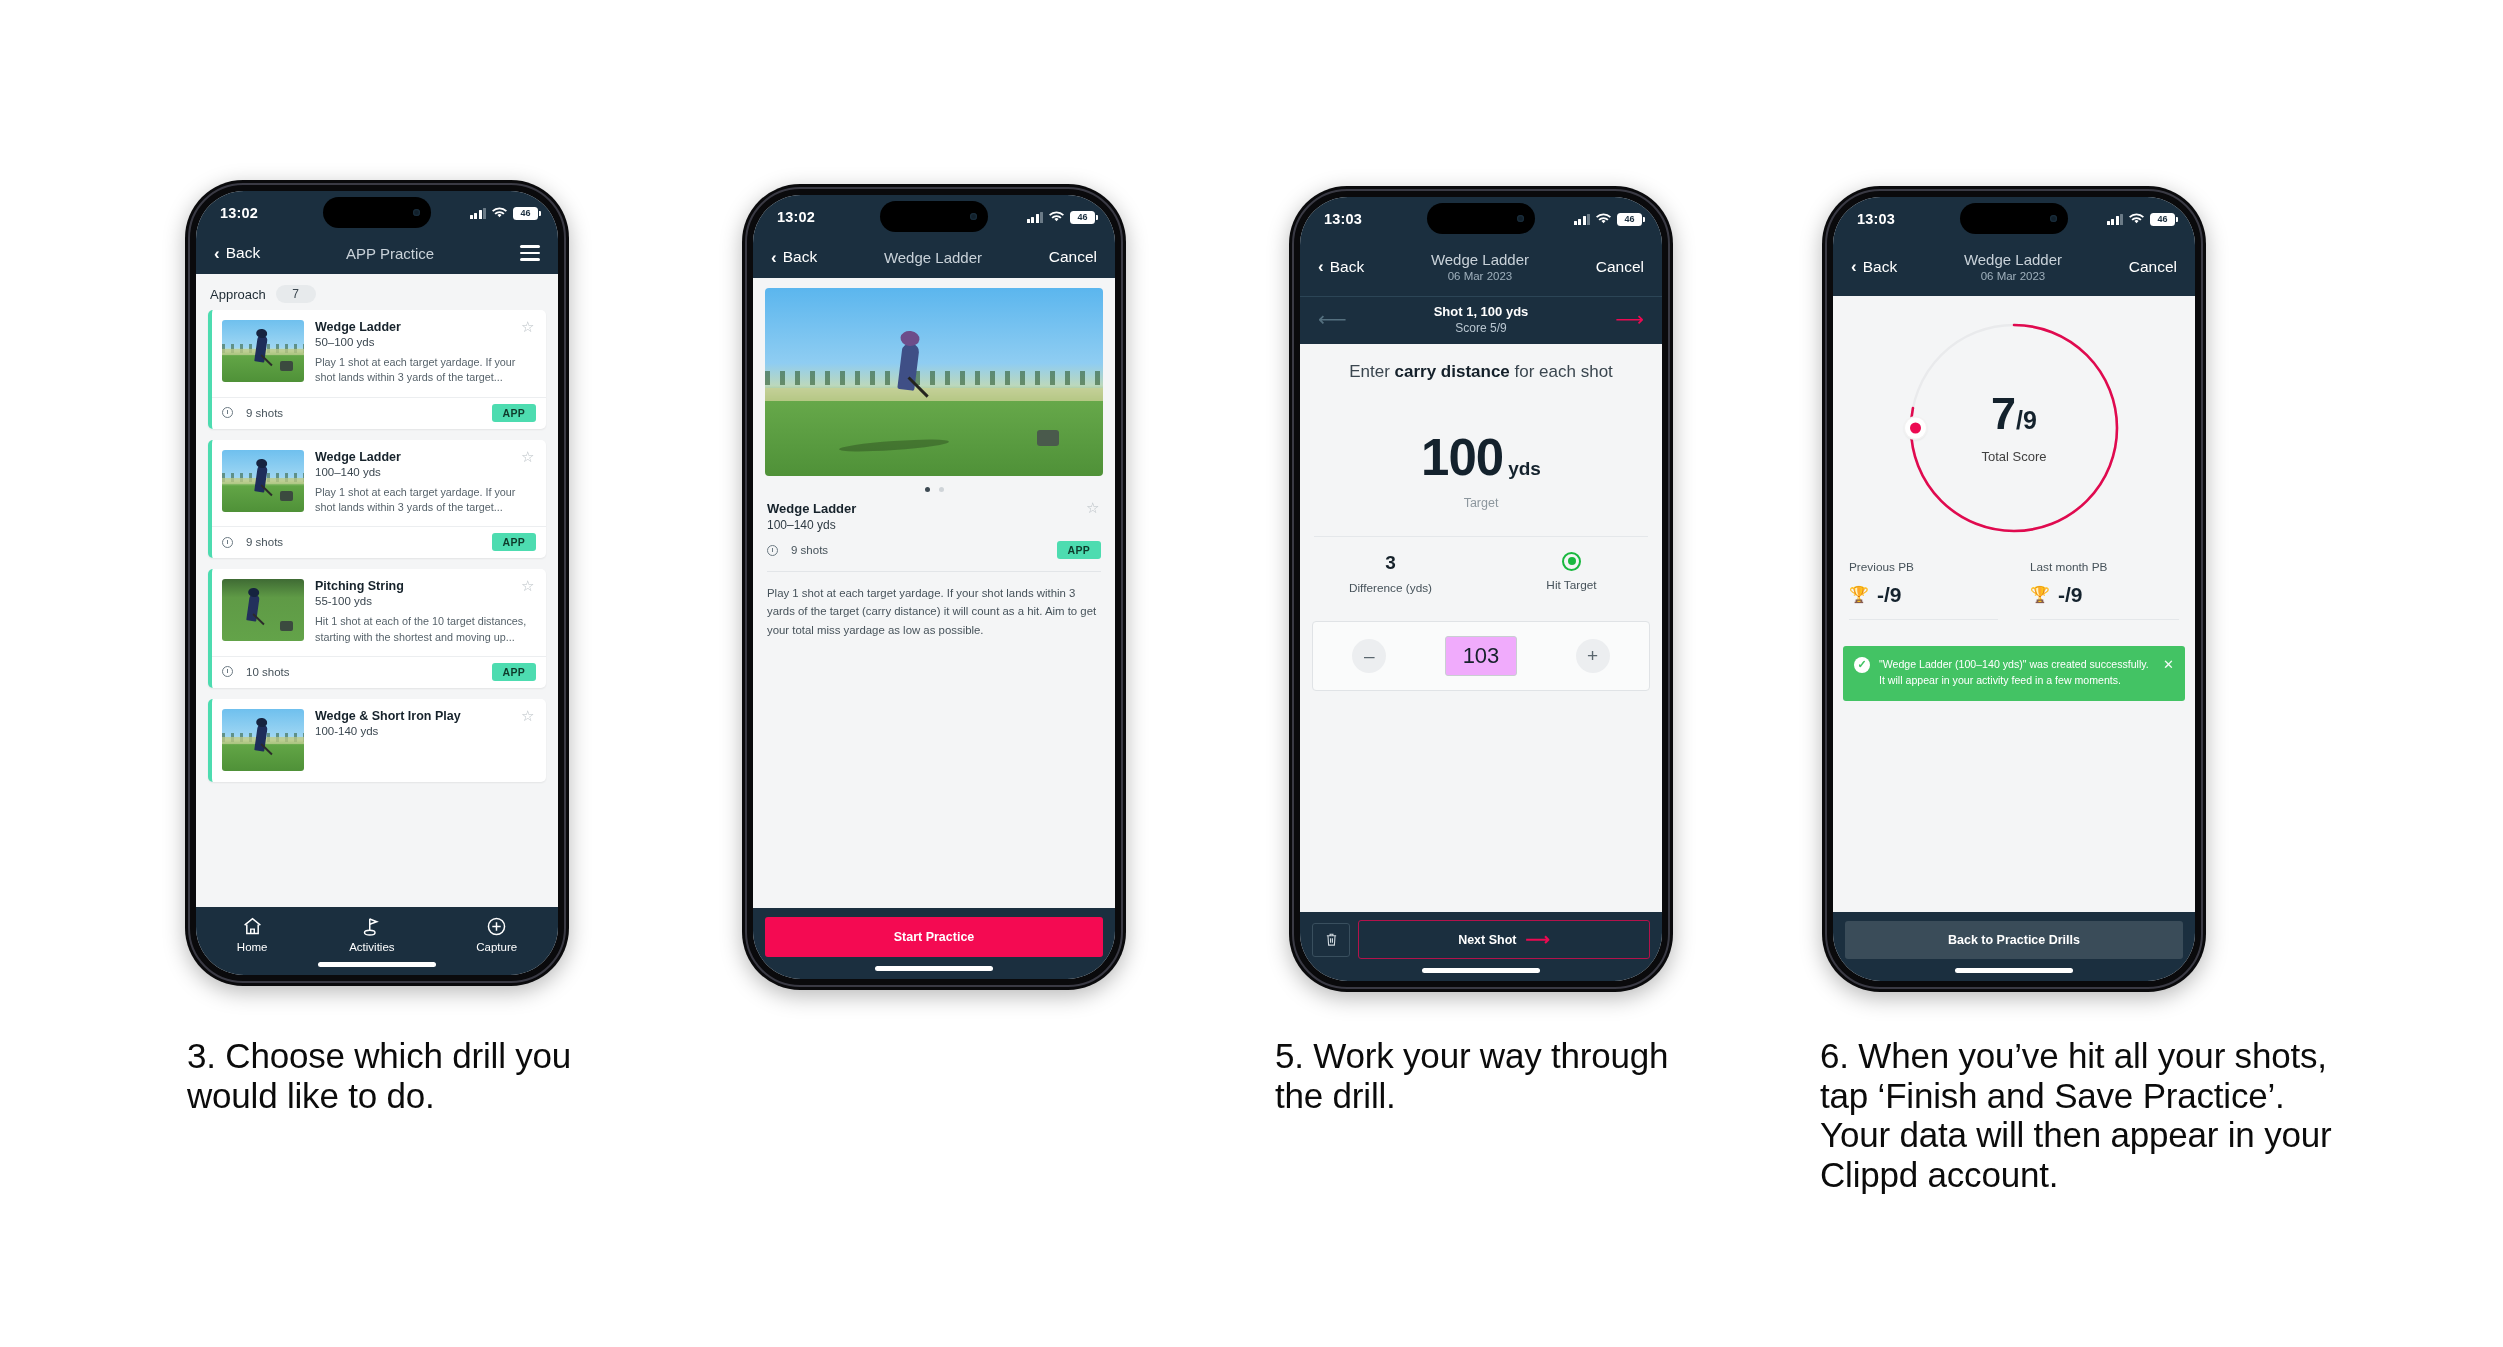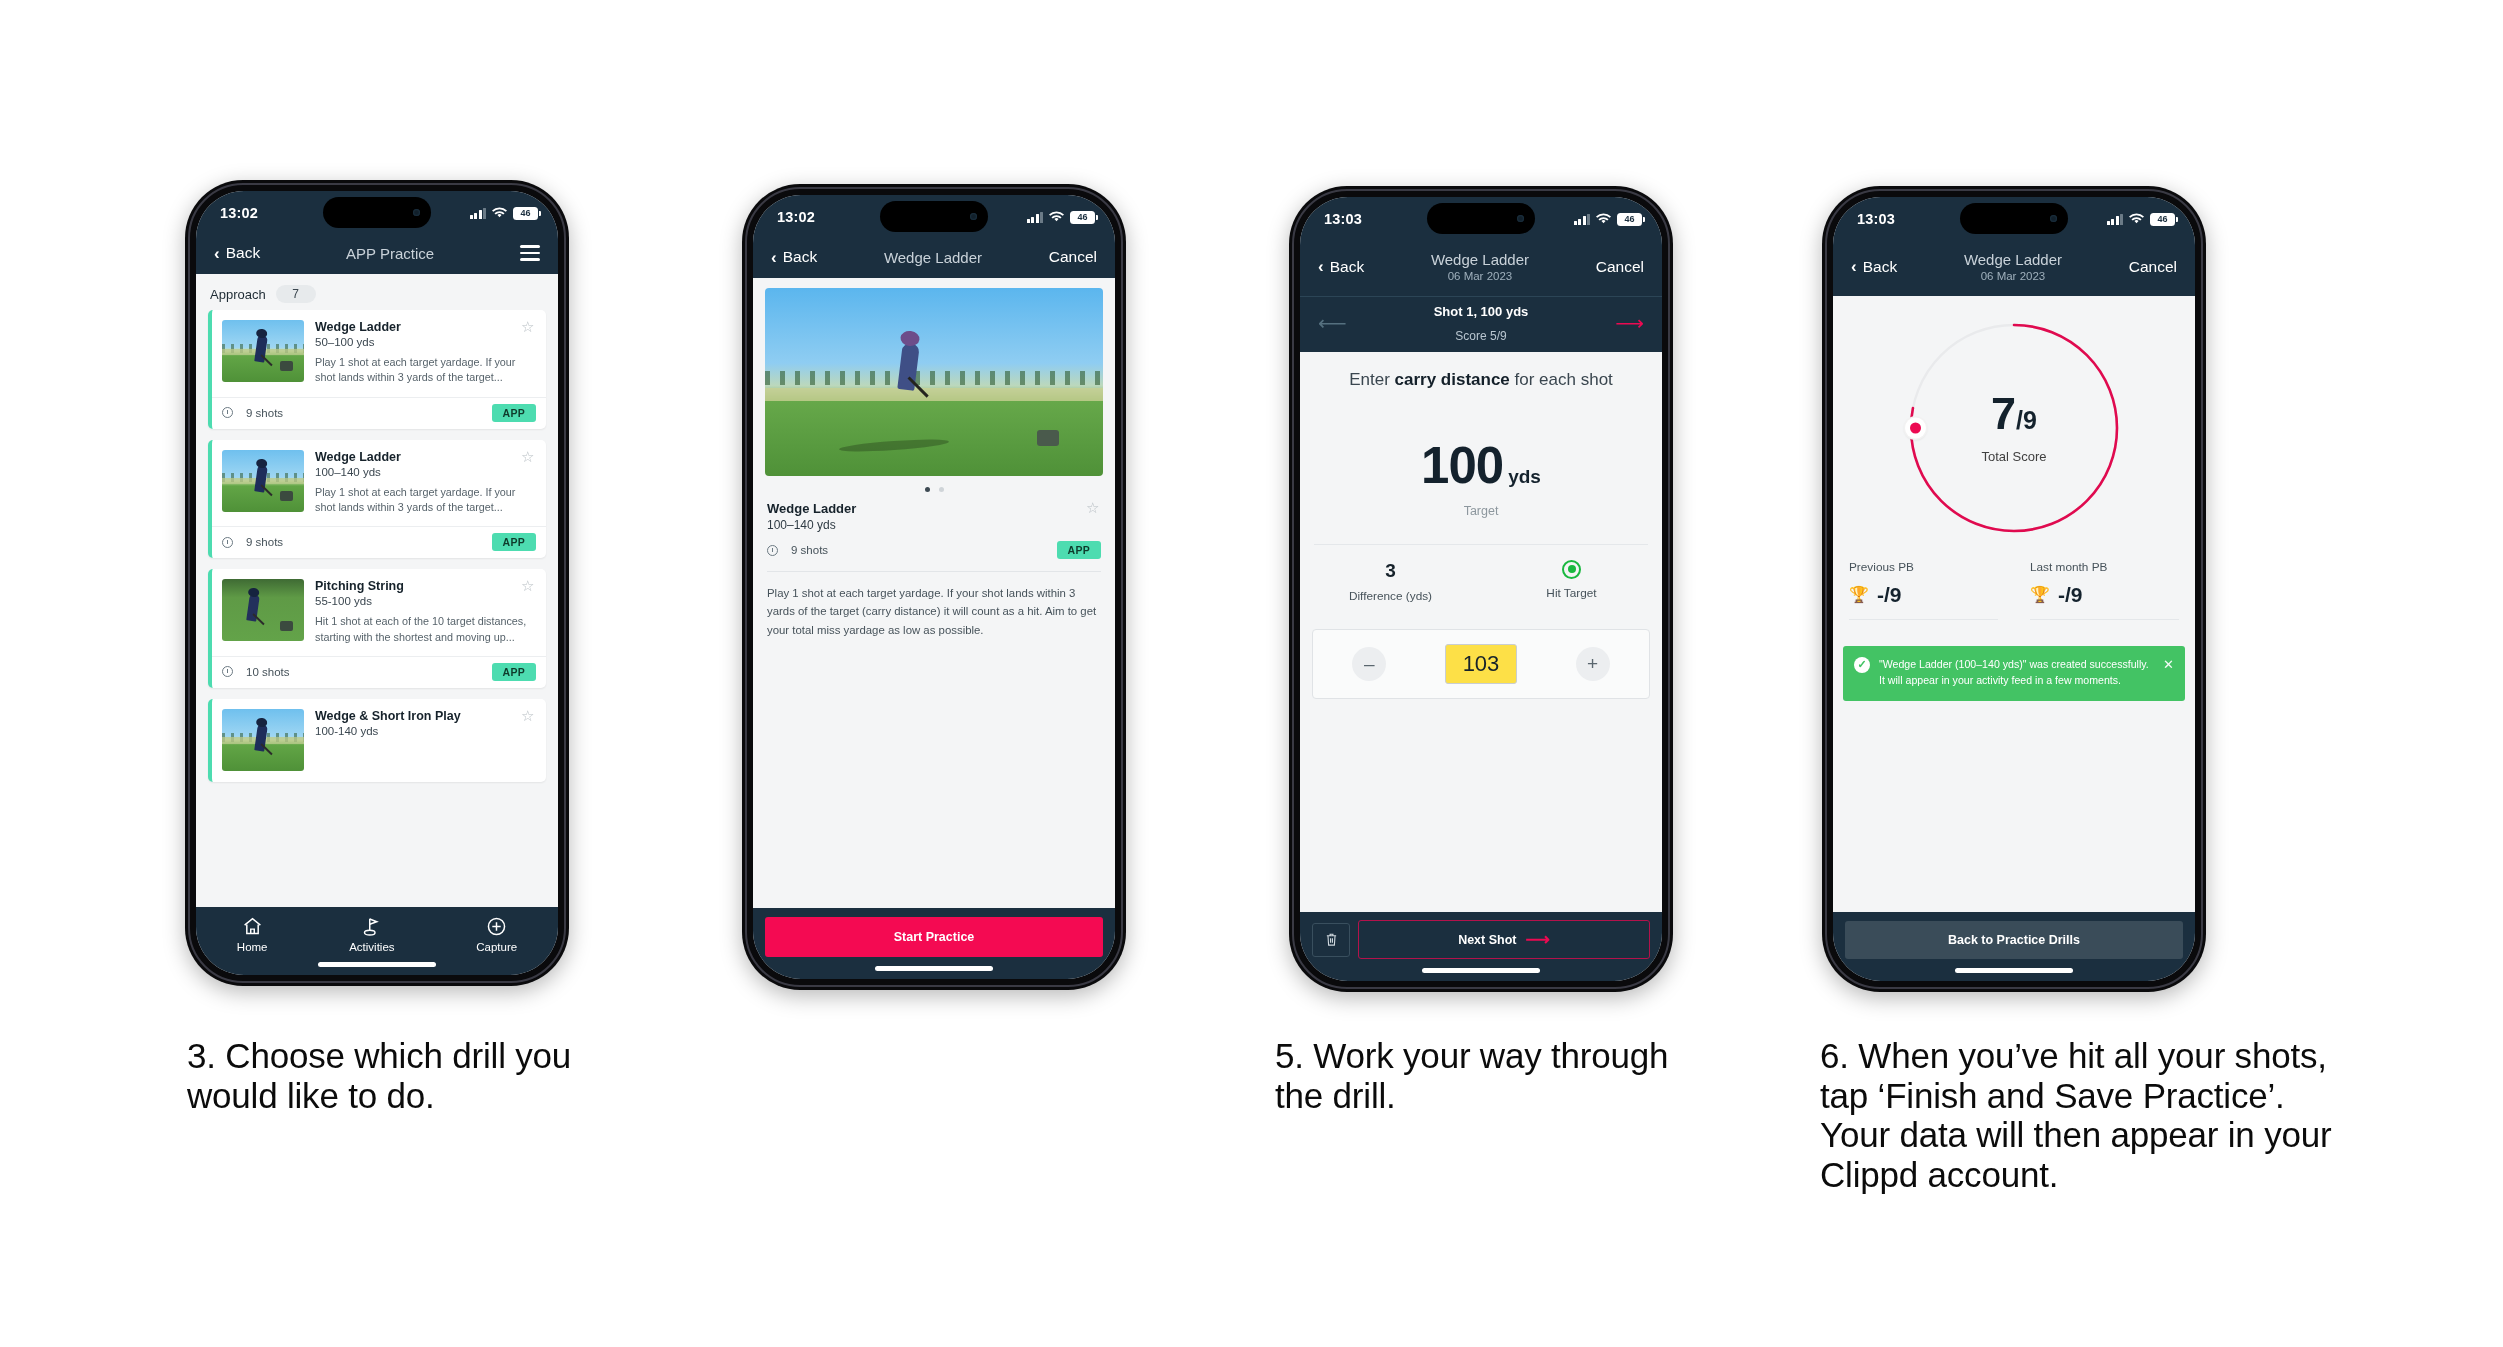--- a/index.html
+++ b/index.html
@@ -74,21 +74,21 @@
   .hamburger span{ height:2.4px; background:#fff; border-radius:2px; display:block;}
 
   
   .shotbar{
     background:#1b2f3f; border-top:1px solid #2c4556; color:#fff;
     display:flex; align-items:center; justify-content:space-between;
     padding:7px 18px 9px; flex:0 0 auto;
   }
   .shotbar .mid{ text-align:center; flex:1; }
   .shotbar .mid .t{ font-size:13px; font-weight:700; }
-  .shotbar .mid .s{ font-size:12px; color:#b9c6d0; margin-top:10px; }
+  .shotbar .mid .s{ font-size:12px; color:#b9c6d0; margin-top:2px; }
   .arr{ font-size:20px; line-height:1; }
   .arr.left{ color:#55707f; }
   .arr.right{ color:#ec0a52; }
 
   
   .content{ flex:1 1 auto; background:#f4f5f6; overflow:hidden; position:relative; }
 
   
   .sec-head{ display:flex; align-items:center; gap:10px; padding:11px 14px 7px; }
   .sec-title{ font-size:13px; color:#1e2b34; }
@@ -187,21 +187,21 @@
     display:flex;align-items:center;justify-content:center;
   }
   .dot-target i{ width:8px;height:8px;border-radius:50%;background:#19b83f;display:block;}
   .stepper{
     margin:26px 12px 0; border:1px solid #e0e3e6; background:#fafbfb; border-radius:4px;
     display:flex; align-items:center; justify-content:space-around; padding:14px 10px;
   }
   .stp{ width:34px;height:34px;border-radius:50%;background:#eceef0;color:#5a666e;
         display:flex;align-items:center;justify-content:center;font-size:19px; }
   .stp-val{
-    min-width:72px; height:40px; border:1px solid #c9ced2; border-radius:3px; background:#fde047;
+    min-width:72px; height:40px; border:1px solid #c9ced2; border-radius:3px; background:#f0abfc;
     display:flex; align-items:center; justify-content:center; font-size:22px; color:#16222b;
   }
   .p3-foot{ background:#1b2f3f; display:flex; gap:8px; align-items:center; padding:8px 12px 22px; flex:0 0 auto;}
   .trash{ width:38px;height:34px;border:1px solid #394f5e;border-radius:3px;
           display:flex;align-items:center;justify-content:center;color:#cfd8de; font-size:14px;}
   .next{
     flex:1; border:1px solid #b4124b; border-radius:3px; color:#fff; text-align:center;
     font-size:12.5px; font-weight:700; padding:10px 0; display:flex; align-items:center;
     justify-content:center; gap:9px;
   }

